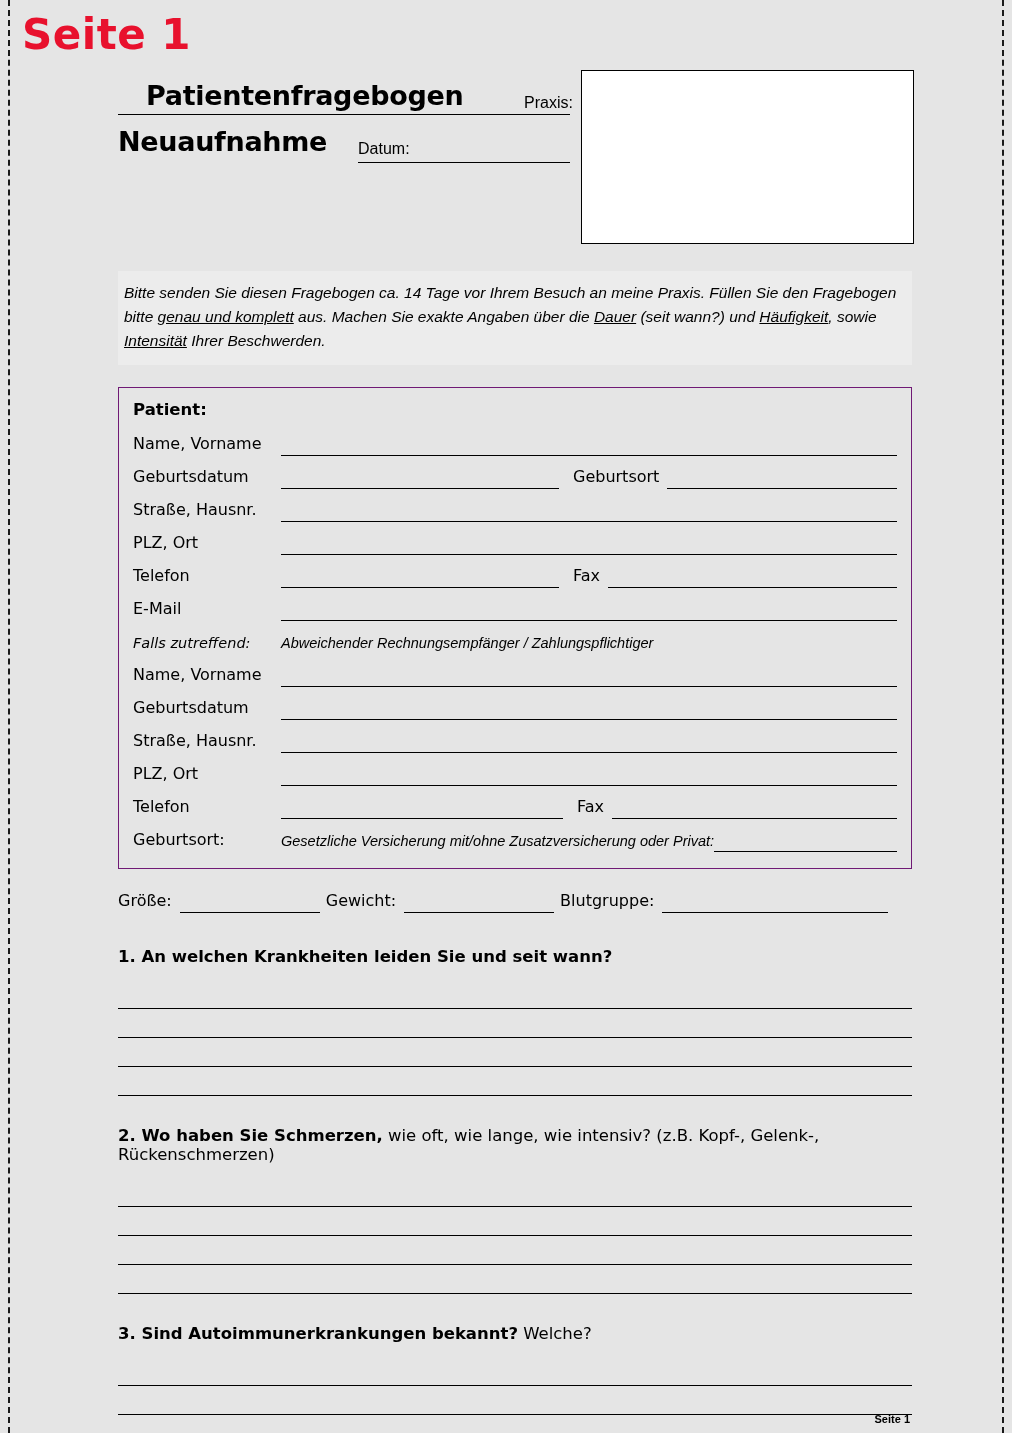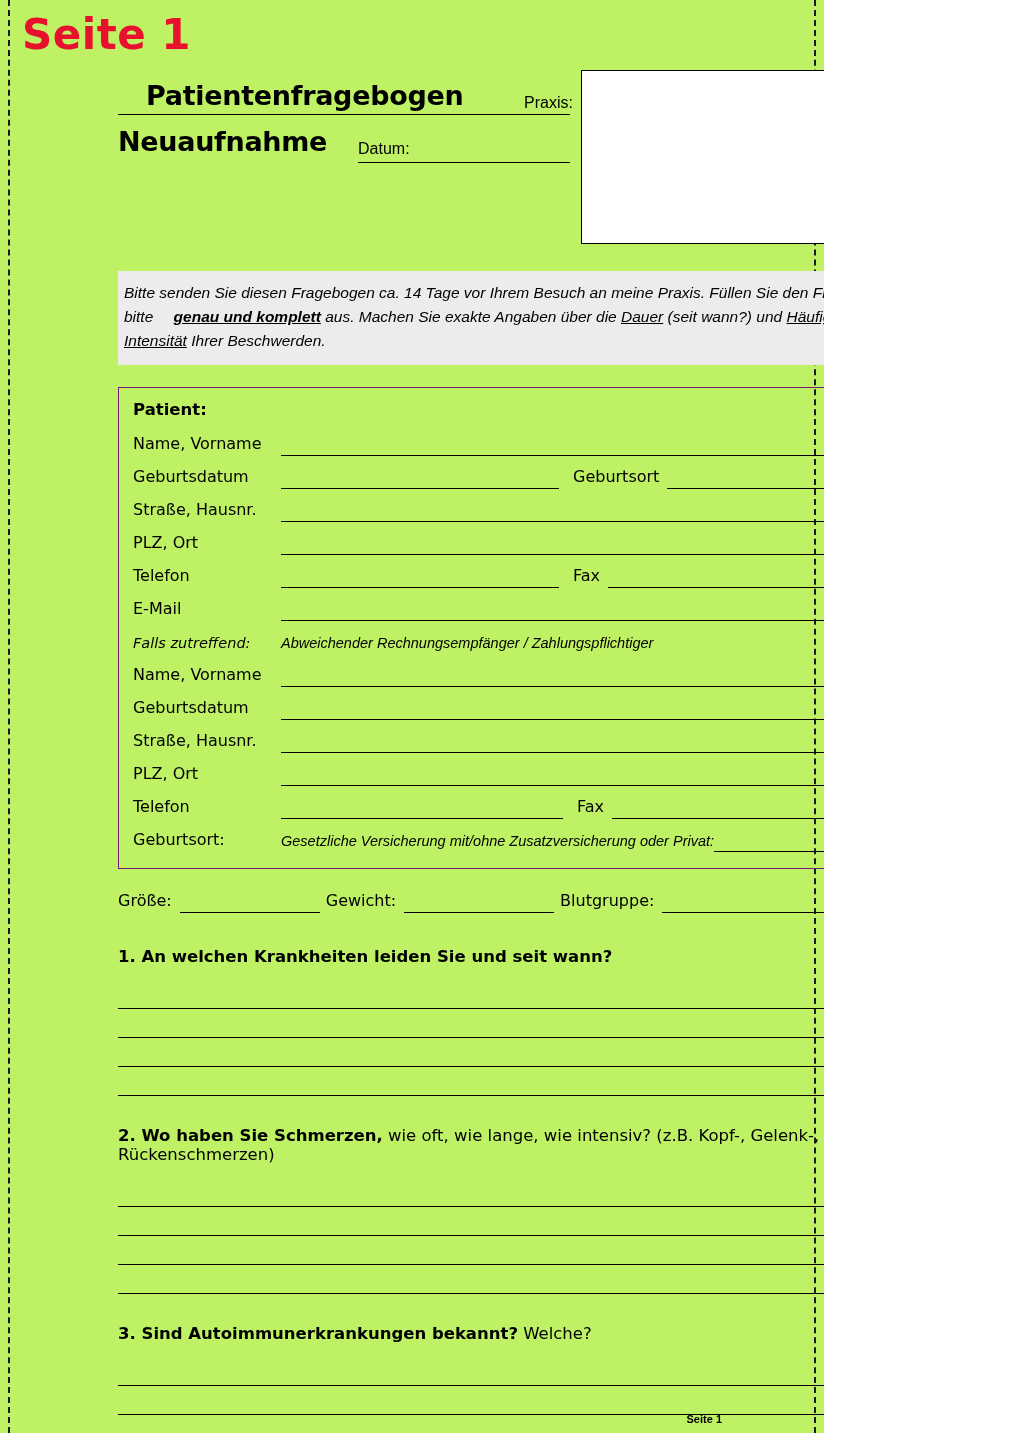--- a/index.html
+++ b/index.html
@@ -6,23 +6,23 @@
     margin: 0;
     padding: 0;
     background: #ffffff;
   }
   body {
     font-family: "Liberation Sans", sans-serif;
     color: #000000;
   }
   .page {
     position: relative;
-    width: 824px;
+    width: 1012px;
     height: 1433px;
-    background: #bef264;
+    background: #e5e5e5;
     overflow: hidden;
     box-sizing: border-box;
   }
   
   .crop-left, .crop-right {
     position: absolute;
     top: 0;
     bottom: 0;
     width: 0;
     border-left: 2px dashed #1a1a1a;
@@ -111,21 +111,21 @@
   
   .intro {
     margin-top: 16px;
     background: #ececec;
     padding: 10px 4px 12px 6px;
     font-size: 15.5px;
     font-style: italic;
     line-height: 1.55;
   }
   .intro u { text-decoration: underline; }
-  .intro b { font-weight: bold; margin-left: 16px; }
+  .intro b { font-weight: normal; }
 
   
   .patient-box {
     margin-top: 22px;
     border: 1px solid #701a75;
     padding: 12px 14px 16px 14px;
   }
   .patient-title {
     font-size: 16.5px;
     font-weight: bold;

